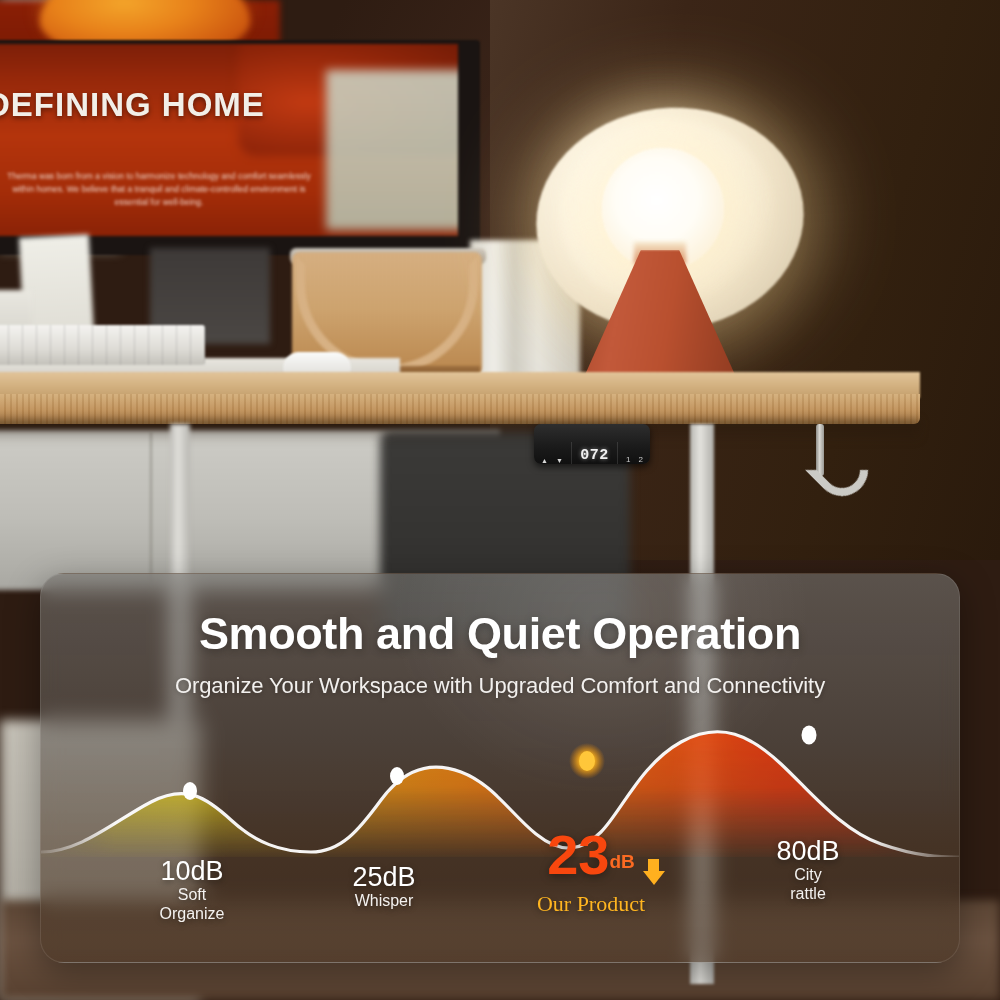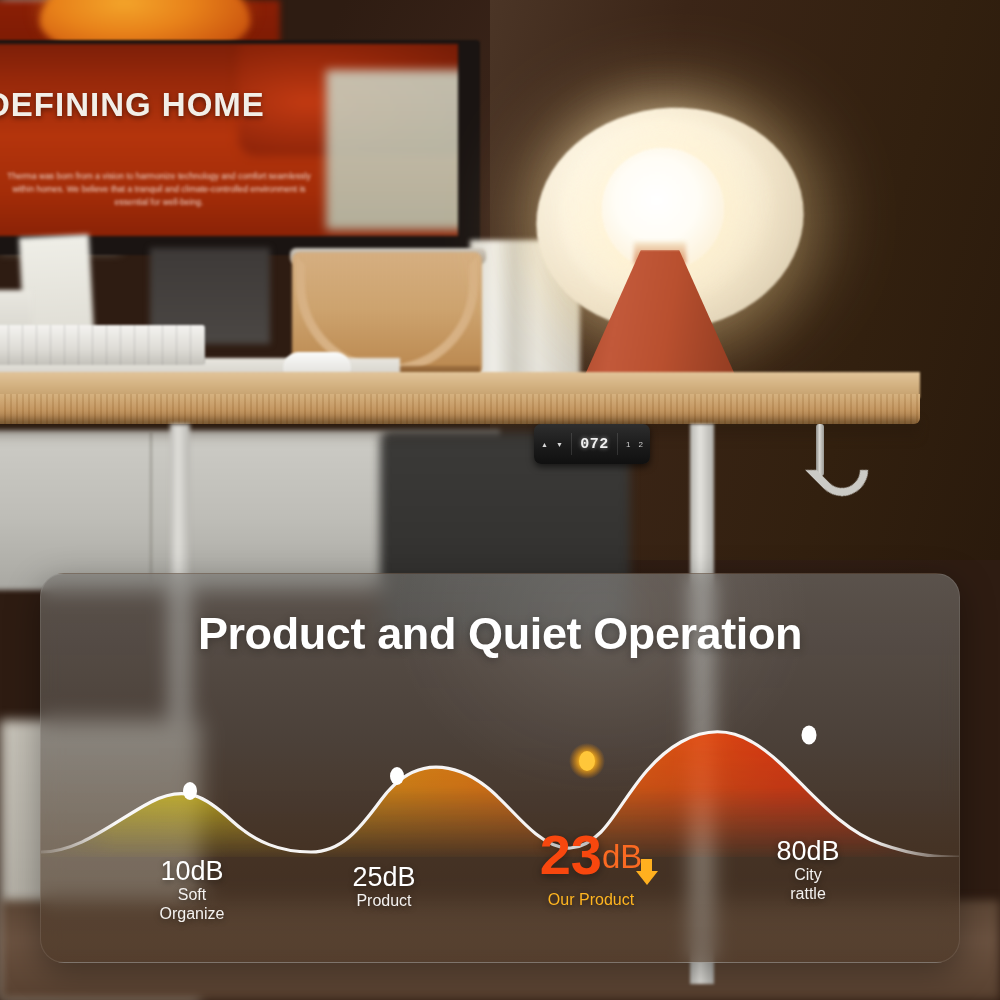--- a/index.html
+++ b/index.html
@@ -264,21 +264,21 @@
     border-radius:10px;
     filter:blur(5px);
   }
 
   
   .ctrl {
     position:absolute; left:534px; top:424px; width:116px; height:40px;
     border-radius:7px;
     background:linear-gradient(180deg,#2e2e2e 0%,#1b1b1b 55%,#101010 100%);
     box-shadow:0 3px 7px rgba(0,0,0,.6);
-    display:flex; align-items:center; justify-content:space-between;
+    display:flex; align-items:flex-end; justify-content:space-between;
     padding:0 7px;
     filter:blur(.35px);
   }
   .ctrl-btn { font-size:8px; color:#cfcfcf; }
   .ctrl-tri { font-size:7px; color:#d8d8d8; }
   .ctrl-led {
     font-family:"Liberation Mono", monospace;
     font-size:15px; font-weight:bold; color:#f0f0f0;
     letter-spacing:.5px; text-shadow:0 0 4px rgba(255,255,255,.5);
   }
@@ -347,23 +347,23 @@
   .lab .nm {
     font-size:16px; color:#f4f2f0; font-weight:normal; line-height:1.16;
     text-shadow:0 2px 6px rgba(0,0,0,.45);
   }
   .lab.hl { }
   .lab.hl .db-big {
     font-size:56px; font-weight:bold; color:#f8470e; line-height:1;
     text-shadow:0 2px 10px rgba(0,0,0,.40);
   }
   .lab.hl .db-unit {
-    font-size:33px; font-weight:normal; color:#fb6a22; vertical-align:super;
-  }
-  .lab.hl .nm { color:#ffb520; font-size:16px; }
+    font-size:19px; font-weight:bold; color:#fb6a22; vertical-align:super;
+  }
+  .lab.hl .nm { color:#ffb520; font-size:22px;font-family:Liberation Serif, serif; }
   .arrow-down {
     position:absolute; left:96px; top:44px;
     width:0; height:0;
     border-left:11px solid transparent;
     border-right:11px solid transparent;
     border-top:14px solid #ffb01f;
   }
   .arrow-stem {
     position:absolute; left:101px; top:32px; width:11px; height:14px;
     background:#ffb01f;
@@ -434,21 +434,22 @@
       <span class="ctrl-btn">2</span>
     </div>
 
     <div class="hook-stem"></div>
     <div class="hook-curve"></div>
   </div>
 
   <div class="card">
     <div class="card-sheen"></div>
 
-    <div class="headline">Product and Quiet Operation</div>
+    <div class="headline">Smooth and Quiet Operation</div>
+    <div class="subhead">Organize Your Workspace with Upgraded Comfort and Connectivity</div>
 
     <div class="wave-wrap">
       <svg class="wave-svg" viewBox="0 0 920 155" preserveAspectRatio="none">
         <defs>
           <linearGradient id="wgrad" x1="0" y1="0" x2="1" y2="0">
             <stop offset="0.00" stop-color="#c9b714"></stop>
             <stop offset="0.18" stop-color="#d9c017"></stop>
             <stop offset="0.38" stop-color="#ef9110"></stop>
             <stop offset="0.58" stop-color="#f56a0d"></stop>
             <stop offset="0.80" stop-color="#e8380d"></stop>
@@ -506,21 +507,21 @@
     <div class="labels">
 
       <div class="lab" style="left:96px; top:0; width:110px;margin-top:20px;">
         <div class="db">10dB</div>
         <div class="nm">Soft</div>
         <div class="nm">Organize</div>
       </div>
 
       <div class="lab" style="left:285px; top:26px; width:116px;">
         <div class="db">25dB</div>
-        <div class="nm">Product</div>
+        <div class="nm">Whisper</div>
       </div>
 
       <div class="lab hl" style="left:462px; top:-9px; width:176px;">
         <div style="position:relative; display:inline-block;">
           <span class="db-big">23</span><span class="db-unit">dB</span>
           <span class="arrow-stem"></span>
           <span class="arrow-down"></span>
         </div>
         <div class="nm" style="margin-top:8px;">Our Product</div>
       </div>

